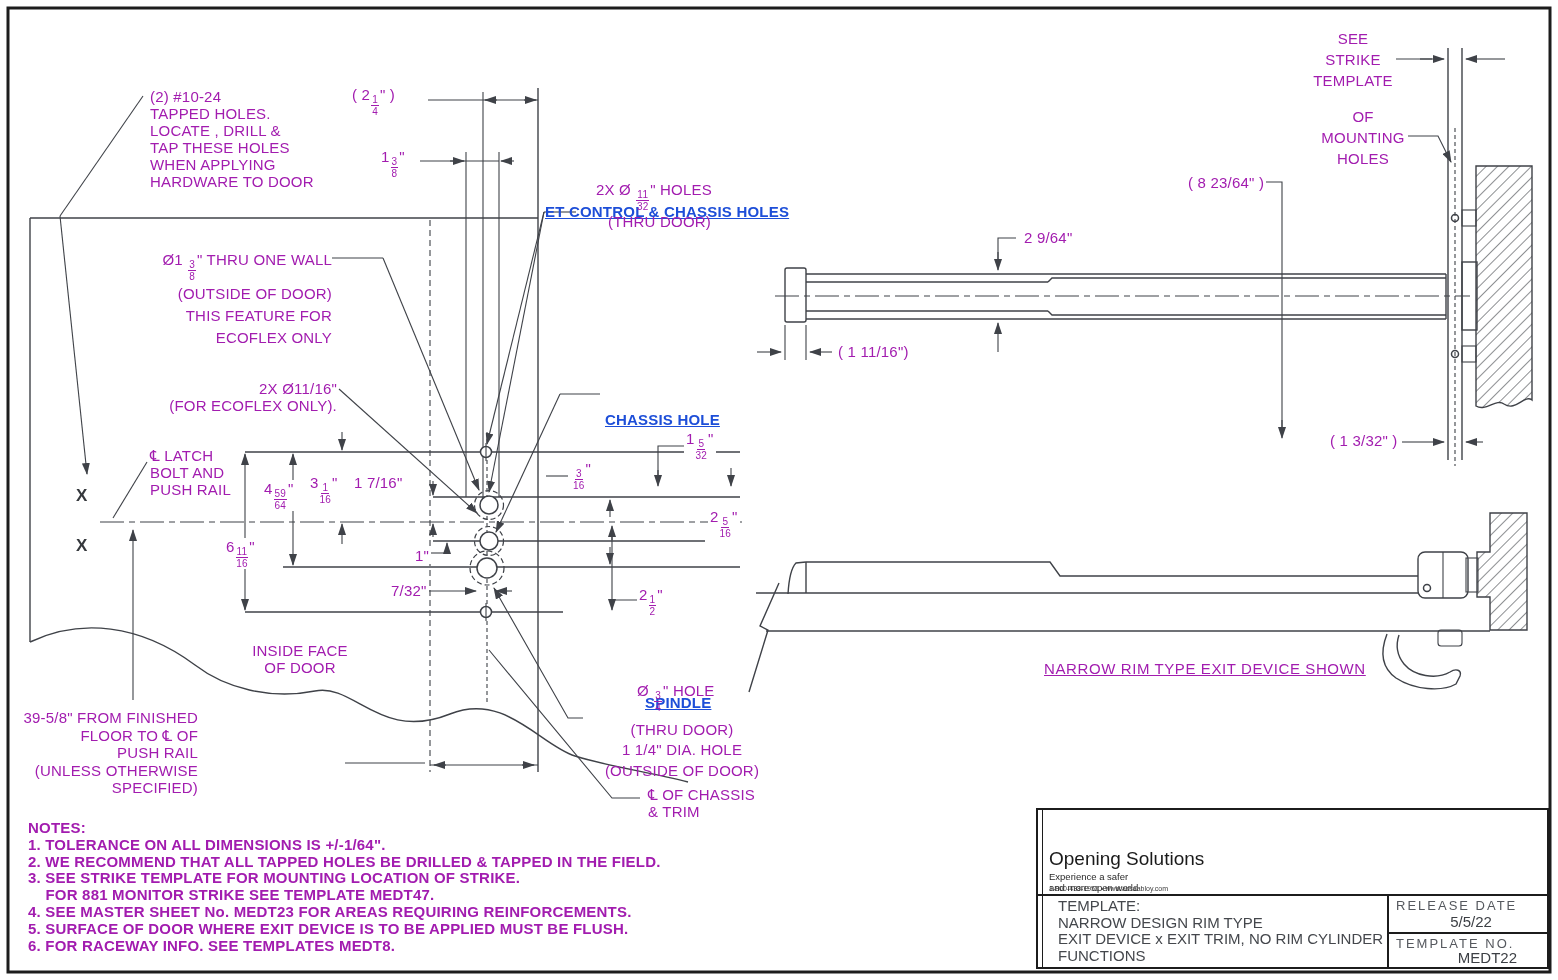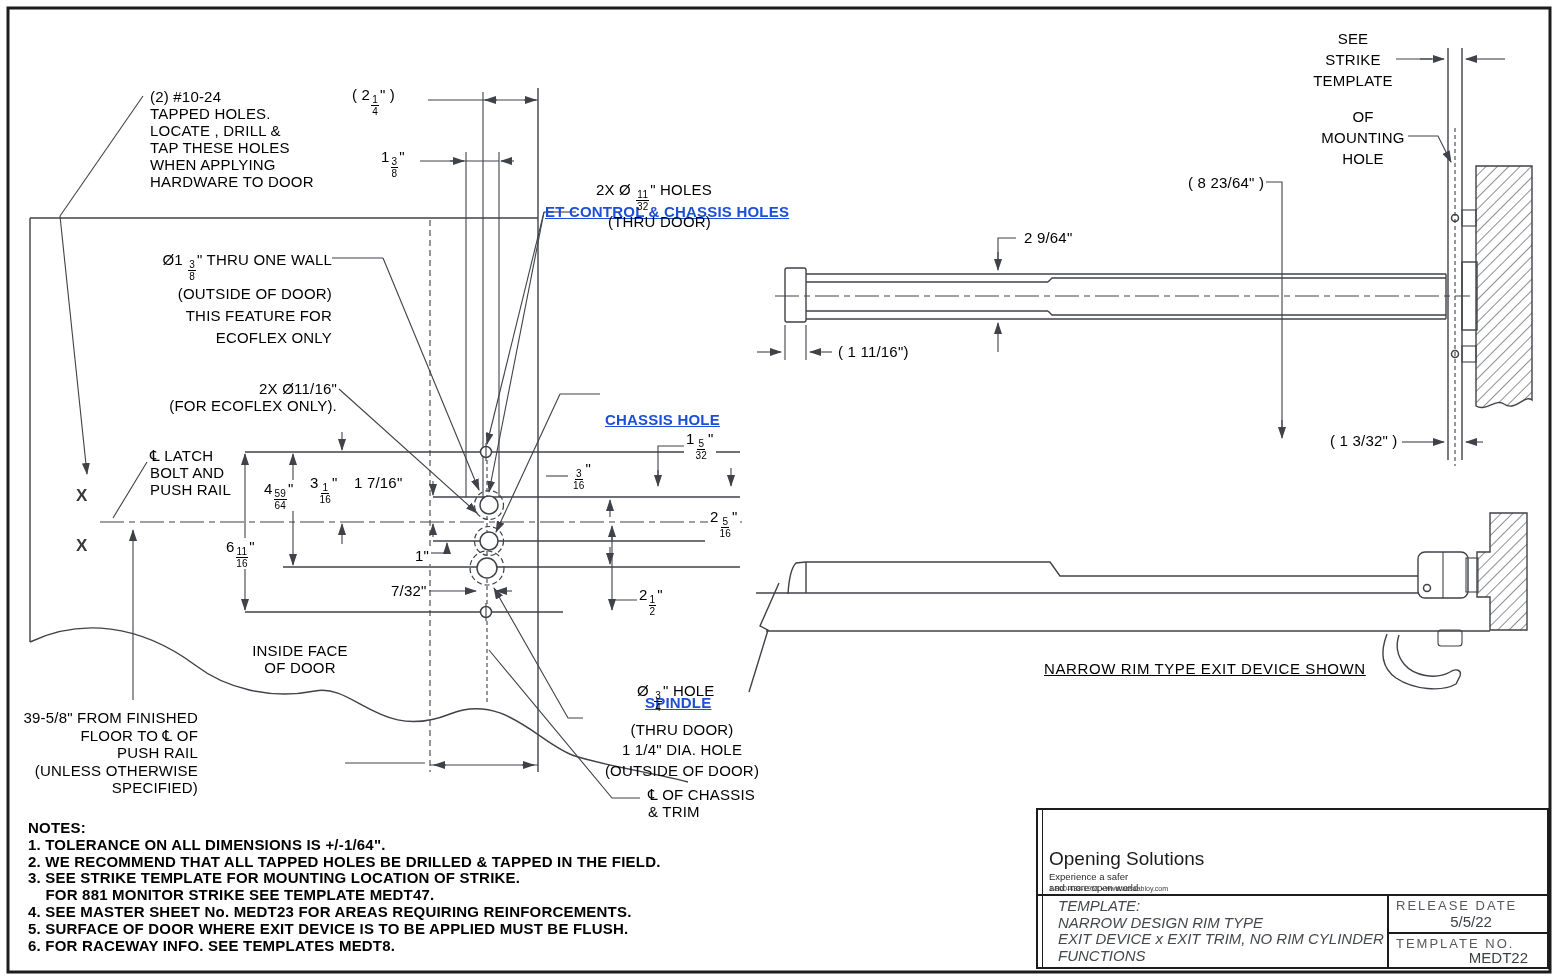--- a/index.html
+++ b/index.html
@@ -8,21 +8,21 @@
     font-family:"Liberation Sans","DejaVu Sans",sans-serif;overflow:hidden;
   }
   svg.art{position:absolute;left:0;top:0;}
   .ln{stroke:#3f4248;stroke-width:1.4;fill:none;}
   .thin{stroke-width:1.1;}
   .dash{stroke-dasharray:6 4;}
   .cline{stroke-dasharray:24 5 6 5;}
   .hdash{stroke-dasharray:4 3;}
   .hole{fill:#fff;stroke:#3f4248;stroke-width:1.5;}
   .lbl{
-    position:absolute;color:#000000;font-size:15px;line-height:1.14;
+    position:absolute;color:#a21caf;font-size:15px;line-height:1.14;
     white-space:pre-line;letter-spacing:.2px;
   }
   .ctr{text-align:center;}
   .rt{text-align:right;margin-top:6px;}
   .bg{background:#fff;padding:0 2px;}
   .hd{font-weight:bold;color:#1d4ed8;text-decoration:underline;white-space:nowrap;margin-top:48px;}
   .und{text-decoration:underline;white-space:nowrap;letter-spacing:.6px;}
   .xmark{font-weight:bold;font-size:17px;color:#35383c;}
   .fw{font-size:15px;}
   .fx{display:inline-flex;flex-direction:column;align-items:center;
@@ -34,25 +34,25 @@
       border:2px solid #1c1c1c;}
   .tb .inner-v{position:absolute;left:4px;top:0;bottom:0;width:0;border-left:1px solid #1c1c1c;}
   .tb .row-div{position:absolute;left:0;right:0;top:84px;border-top:2px solid #1c1c1c;}
   .tb .col-div{position:absolute;top:84px;bottom:0;left:349px;border-left:2px solid #1c1c1c;}
   .tb .rc-div{position:absolute;left:349px;right:0;top:122px;border-top:2px solid #1c1c1c;}
   .brand{position:absolute;left:10px;top:2px;font-size:33px;font-weight:bold;
          letter-spacing:-1.5px;color:#0d0d0d;}
   .division{position:absolute;left:11px;top:38px;font-size:19px;color:#1a1a1a;}
   .tagline{position:absolute;left:11px;top:62px;font-size:9.5px;line-height:1.15;color:#2a2a2a;white-space:pre-line;}
   .contact{position:absolute;left:11px;top:84px;font-size:7px;color:#3a3a3a;transform:translateY(-9px);white-space:nowrap;}
-  .tmpl{position:absolute;left:20px;top:88px;font-size:15px;line-height:1.1;color:#44474c;white-space:pre-line;font-style:italic;}
+  .tmpl{position:absolute;left:20px;top:88px;font-size:15px;line-height:1.1;color:#44474c;white-space:pre-line;}
   .rdl{position:absolute;left:358px;top:88px;font-size:13px;letter-spacing:2px;color:#55585e;white-space:nowrap;}
   .rdv{position:absolute;left:358px;top:103px;width:150px;text-align:center;font-size:15px;color:#3c3f44;}
   .tnl{position:absolute;left:358px;top:126px;font-size:13px;letter-spacing:2px;color:#55585e;white-space:nowrap;}
-  .tnv{position:absolute;left:358px;top:139px;width:150px;text-align:right;font-size:15px;color:#3c3f44;padding-right:18px;box-sizing:border-box;}
+  .tnv{position:absolute;left:358px;top:139px;width:150px;text-align:right;font-size:15px;color:#3c3f44;padding-right:29px;box-sizing:border-box;}
 </style>
 </head>
 <body>
 
 <div class="sheet">
 
   <svg class="art" width="1558" height="980" viewBox="0 0 1558 980">
     <defs>
       <marker id="ah" viewBox="0 0 12 8" refX="11" refY="4" markerWidth="12" markerHeight="8" markerUnits="userSpaceOnUse" orient="auto-start-reverse">
         <path d="M0,0 L12,4 L0,8 Z" fill="#3f4248"></path>
@@ -268,21 +268,21 @@
 FLOOR TO ℄ OF
 PUSH RAIL
 (UNLESS OTHERWISE
 SPECIFIED)</div>
 
   <div class="lbl ctr" style="left:1312px;top:28px;line-height:1.4;width:82px">SEE
 STRIKE
 TEMPLATE</div>
   <div class="lbl ctr" style="left:1318px;top:106px;line-height:1.4;width:90px">OF
 MOUNTING
-HOLE</div>
+HOLES</div>
   <div class="lbl bg" style="left:1186px;top:174px">( 8 23/64" )</div>
   <div class="lbl bg" style="left:1022px;top:229px">2 9/64"</div>
   <div class="lbl bg" style="left:836px;top:343px">( 1 11/16")</div>
   <div class="lbl bg" style="left:1328px;top:432px">( 1 3/32" )</div>
   <div class="lbl und" style="left:1044px;top:660px">NARROW RIM TYPE EXIT DEVICE SHOWN</div>
 
   <div class="lbl pre" style="left:28px;top:820px;line-height:1.12">NOTES:
 1. TOLERANCE ON ALL DIMENSIONS IS +/-1/64".
 2. WE RECOMMEND THAT ALL TAPPED HOLES BE DRILLED &amp; TAPPED IN THE FIELD.
 3. SEE STRIKE TEMPLATE FOR MOUNTING LOCATION OF STRIKE.

